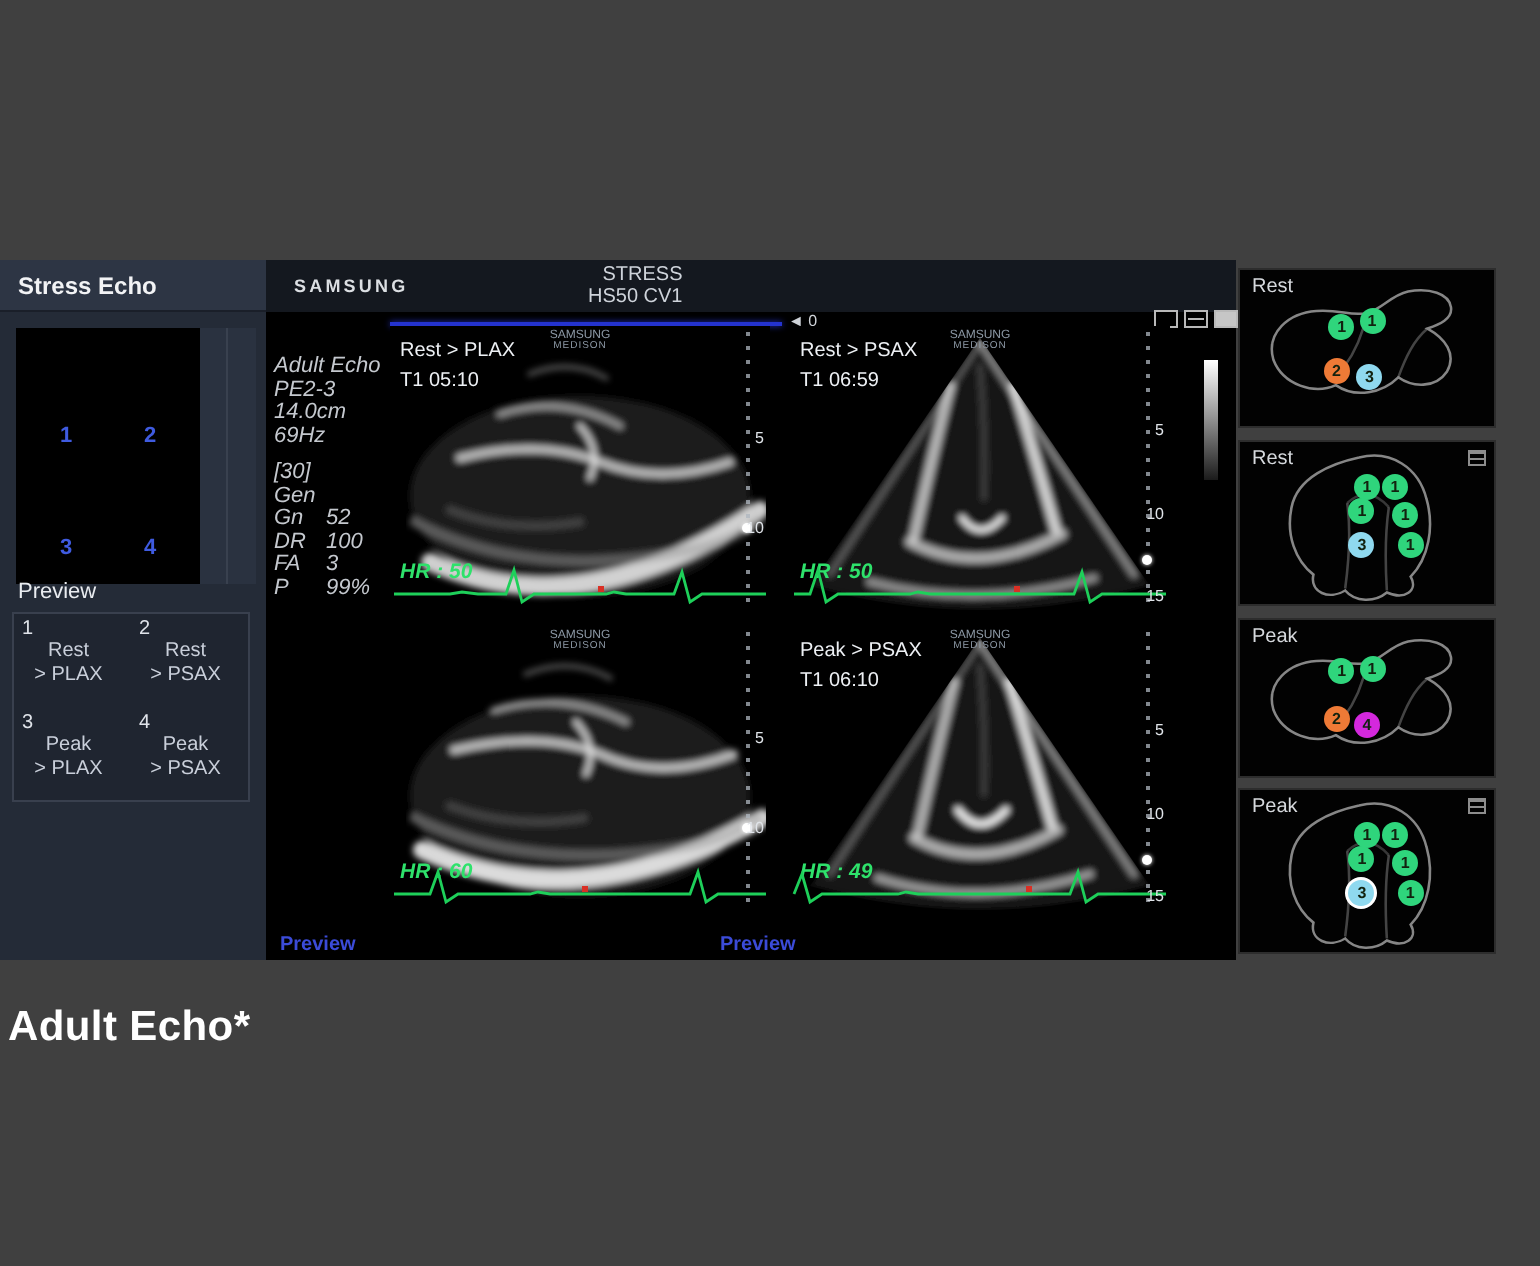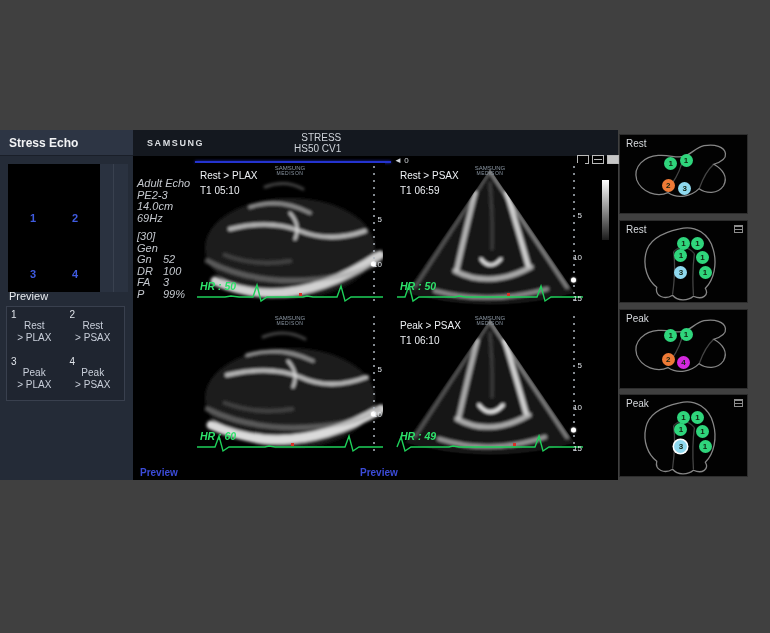--- a/index.html
+++ b/index.html
@@ -357,13 +357,14 @@
           <path d="M74,74 C73,58 73,46 75,32" opacity="0.5"></path>
           <path d="M54,30 C60,24 68,24 75,32" opacity="0.4"></path>
         </g>
       </svg>
       <span class="sb-label">Peak</span>
       <span class="grid-icon"></span>
       <span></span>
     <span class="seg-marker" style="left: 50%; top: 28%; background: rgb(47, 213, 124);">1</span><span class="seg-marker" style="left: 61%; top: 28%; background: rgb(47, 213, 124);">1</span><span class="seg-marker" style="left: 48%; top: 42%; background: rgb(47, 213, 124);">1</span><span class="seg-marker" style="left: 65%; top: 45%; background: rgb(47, 213, 124);">1</span><span class="seg-marker ring" style="left: 48%; top: 64%; background: rgb(143, 217, 239);">3</span><span class="seg-marker" style="left: 67%; top: 63%; background: rgb(47, 213, 124);">1</span></div>
   </div>
 
+  <div class="caption">Adult Echo*</div>
 </div>
 
 </body></html>

